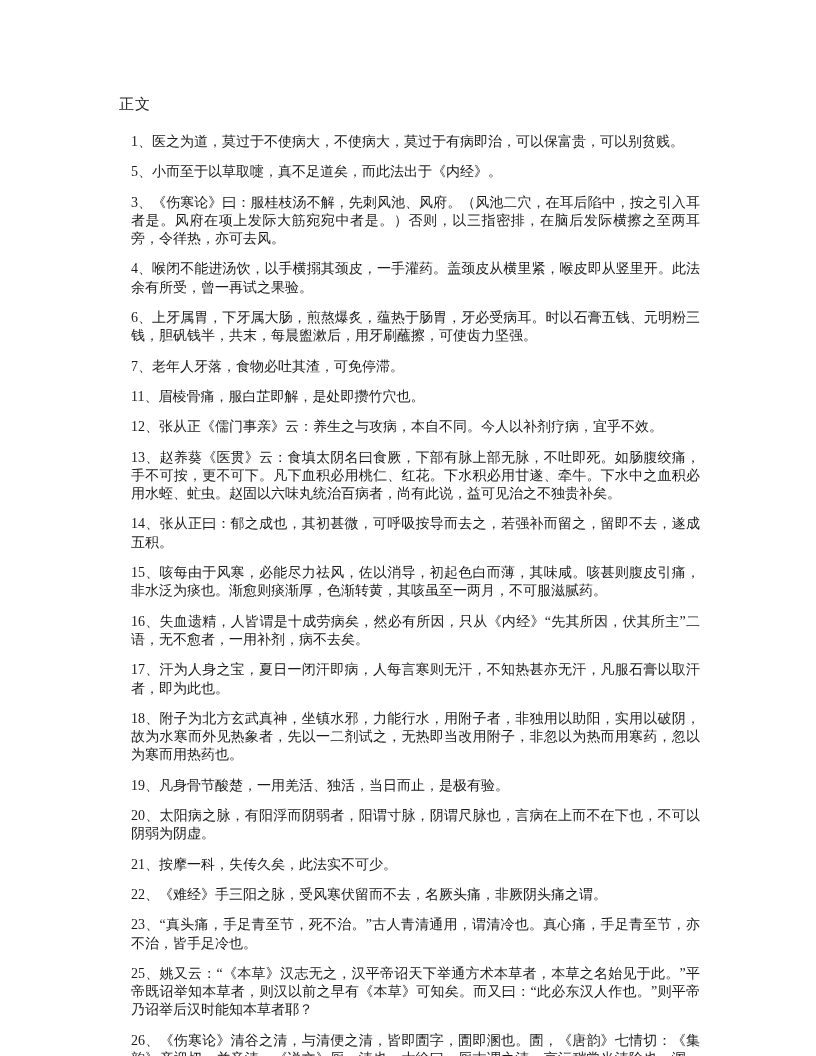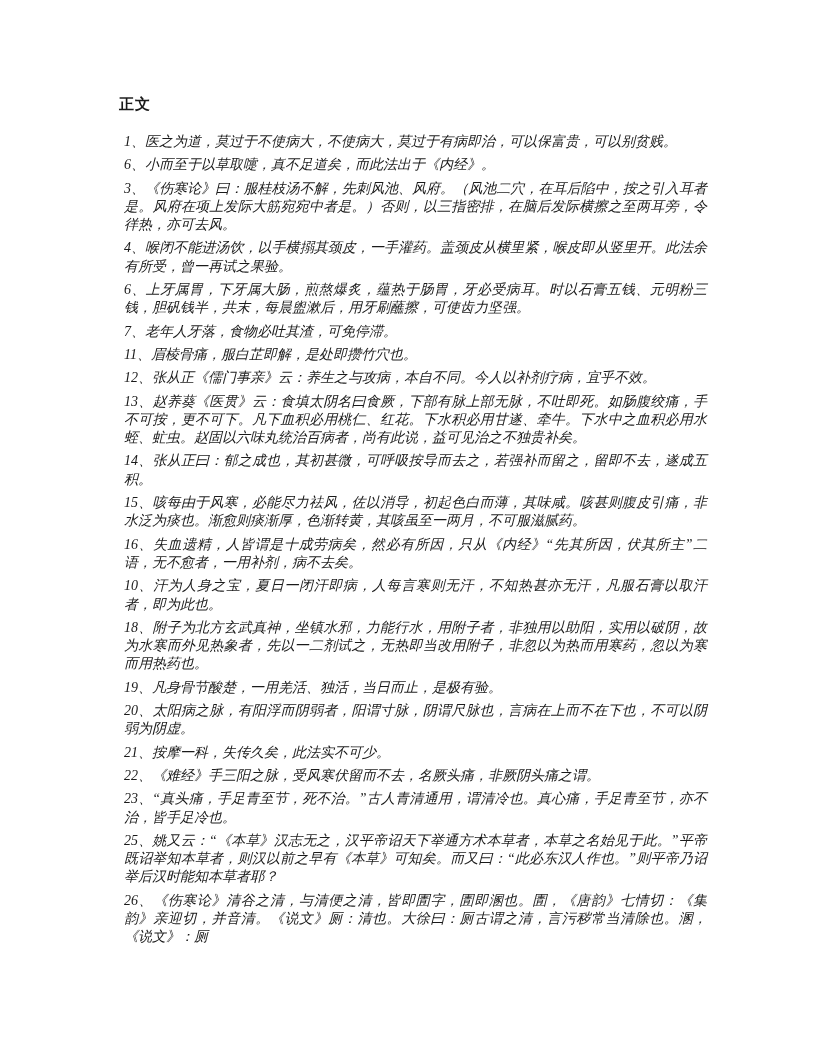--- a/index.html
+++ b/index.html
@@ -16,52 +16,51 @@
     box-sizing: border-box;
     padding: 95px 104px 30px 119px;
     overflow: hidden;
     font-family: "Liberation Serif", "DejaVu Serif", serif;
     font-size: 14px;
     line-height: 18.3px;
     color: #1a1a1a;
   }
   .doc-title {
     font-size: 15px;
-    font-weight: bold;
+    font-weight: normal;
     line-height: 19px;
     margin: 0 0 19px 0;
     letter-spacing: 1px;
   }
   .para {
-    margin: 5px;
+    margin: 12px;
     padding: 0;
     text-align: justify;
     word-break: break-all;
-    font-style: italic;
   }
 </style>
 </head>
 <body>
 
 <div class="page">
   <h1 class="doc-title">正文</h1>
 
   <p class="para">1、医之为道，莫过于不使病大，不使病大，莫过于有病即治，可以保富贵，可以别贫贱。</p>
-  <p class="para">6、小而至于以草取嚏，真不足道矣，而此法出于《内经》。</p>
+  <p class="para">5、小而至于以草取嚏，真不足道矣，而此法出于《内经》。</p>
   <p class="para">3、《伤寒论》曰：服桂枝汤不解，先刺风池、风府。（风池二穴，在耳后陷中，按之引入耳者是。风府在项上发际大筋宛宛中者是。）否则，以三指密排，在脑后发际横擦之至两耳旁，令徉热，亦可去风。</p>
   <p class="para">4、喉闭不能进汤饮，以手横搦其颈皮，一手灌药。盖颈皮从横里紧，喉皮即从竖里开。此法余有所受，曾一再试之果验。</p>
   <p class="para">6、上牙属胃，下牙属大肠，煎熬爆炙，蕴热于肠胃，牙必受病耳。时以石膏五钱、元明粉三钱，胆矾钱半，共末，每晨盥漱后，用牙刷蘸擦，可使齿力坚强。</p>
   <p class="para">7、老年人牙落，食物必吐其渣，可免停滞。</p>
   <p class="para">11、眉棱骨痛，服白芷即解，是处即攒竹穴也。</p>
   <p class="para">12、张从正《儒门事亲》云：养生之与攻病，本自不同。今人以补剂疗病，宜乎不效。</p>
   <p class="para">13、赵养葵《医贯》云：食填太阴名曰食厥，下部有脉上部无脉，不吐即死。如肠腹绞痛，手不可按，更不可下。凡下血积必用桃仁、红花。下水积必用甘遂、牵牛。下水中之血积必用水蛭、虻虫。赵固以六味丸统治百病者，尚有此说，益可见治之不独贵补矣。</p>
   <p class="para">14、张从正曰：郁之成也，其初甚微，可呼吸按导而去之，若强补而留之，留即不去，遂成五积。</p>
   <p class="para">15、咳每由于风寒，必能尽力祛风，佐以消导，初起色白而薄，其味咸。咳甚则腹皮引痛，非水泛为痰也。渐愈则痰渐厚，色渐转黄，其咳虽至一两月，不可服滋腻药。</p>
   <p class="para">16、失血遗精，人皆谓是十成劳病矣，然必有所因，只从《内经》“先其所因，伏其所主”二语，无不愈者，一用补剂，病不去矣。</p>
-  <p class="para">10、汗为人身之宝，夏日一闭汗即病，人每言寒则无汗，不知热甚亦无汗，凡服石膏以取汗者，即为此也。</p>
+  <p class="para">17、汗为人身之宝，夏日一闭汗即病，人每言寒则无汗，不知热甚亦无汗，凡服石膏以取汗者，即为此也。</p>
   <p class="para">18、附子为北方玄武真神，坐镇水邪，力能行水，用附子者，非独用以助阳，实用以破阴，故为水寒而外见热象者，先以一二剂试之，无热即当改用附子，非忽以为热而用寒药，忽以为寒而用热药也。</p>
   <p class="para">19、凡身骨节酸楚，一用羌活、独活，当日而止，是极有验。</p>
   <p class="para">20、太阳病之脉，有阳浮而阴弱者，阳谓寸脉，阴谓尺脉也，言病在上而不在下也，不可以阴弱为阴虚。</p>
   <p class="para">21、按摩一科，失传久矣，此法实不可少。</p>
   <p class="para">22、《难经》手三阳之脉，受风寒伏留而不去，名厥头痛，非厥阴头痛之谓。</p>
   <p class="para">23、“真头痛，手足青至节，死不治。”古人青清通用，谓清冷也。真心痛，手足青至节，亦不治，皆手足冷也。</p>
   <p class="para">25、姚又云：“《本草》汉志无之，汉平帝诏天下举通方术本草者，本草之名始见于此。”平帝既诏举知本草者，则汉以前之早有《本草》可知矣。而又曰：“此必东汉人作也。”则平帝乃诏举后汉时能知本草者耶？</p>
   <p class="para">26、《伤寒论》清谷之清，与清便之清，皆即圊字，圊即溷也。圊，《唐韵》七情切：《集韵》亲迎切，并音清。《说文》厕：清也。大徐曰：厕古谓之清，言污秽常当清除也。溷，《说文》：厕</p>
 </div>
 

